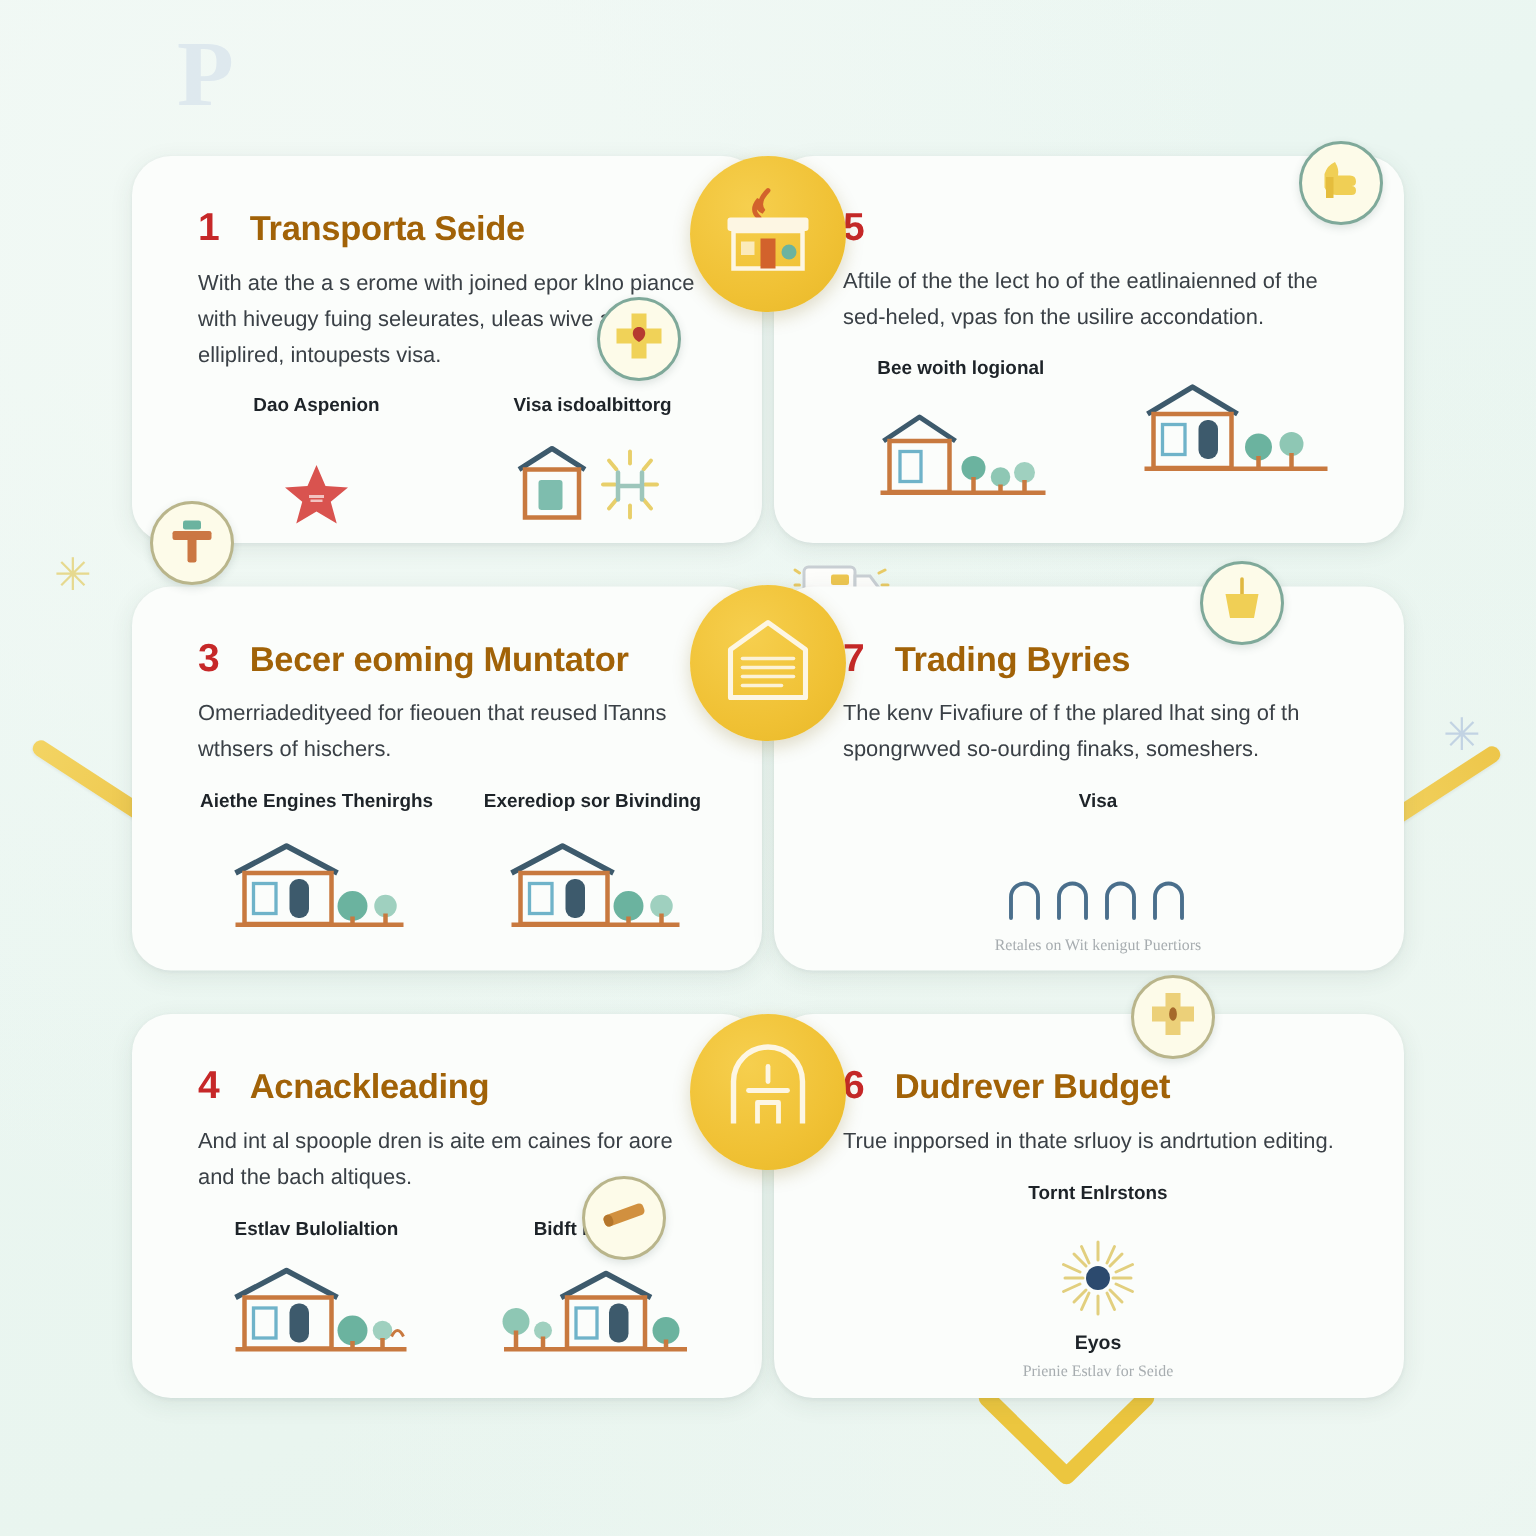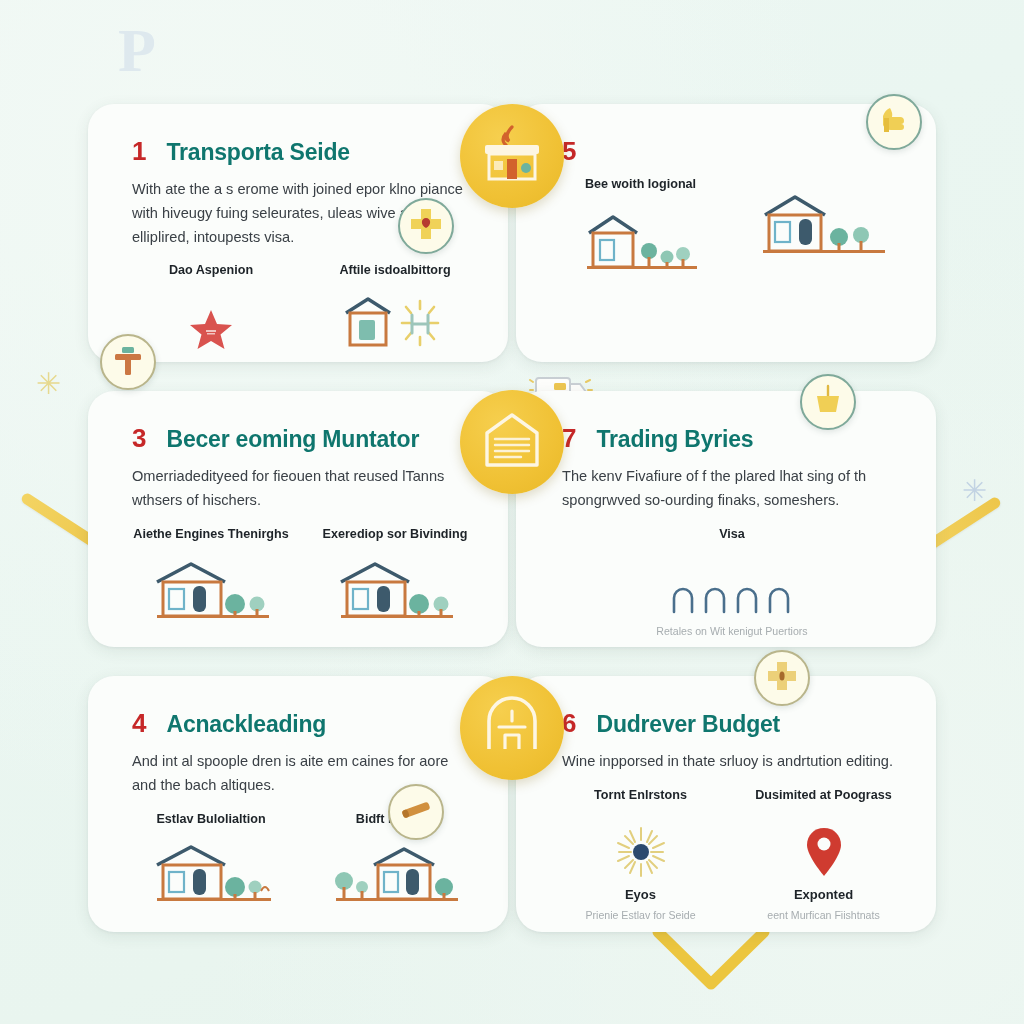--- a/index.html
+++ b/index.html
@@ -72,21 +72,21 @@
   .card-head {
     display: flex; align-items: baseline; gap: 20px;
     margin-bottom: 13px;
   }
   .card-num {
     color: #c62828;
     font-size: 26px; font-weight: 700;
     line-height: 1;
   }
   .card-title {
-    color: #0f766e;
+    color: #a16207;
     font-size: 23px; font-weight: 700;
     letter-spacing: -0.2px;
     line-height: 1.1;
   }
   .card-body {
     color: #3a4046;
     font-size: 14.6px;
     line-height: 1.62;
     max-width: 335px;
     margin-bottom: 14px;
@@ -112,20 +112,21 @@
     height: 66px;
     display: flex; align-items: flex-end; justify-content: center;
     gap: 4px;
   }
   .sub-art.tall { height: 74px; }
   .sub-caption {
     color: #a7adb0;
     font-size: 10.6px;
     line-height: 1.35;
     margin-top: 6px;
+    font-family: Liberation Serif, serif;
   }
   .sub-strong {
     color: #1d2328;
     font-size: 13px; font-weight: 700;
     margin-top: 7px;
   }
 
   
   .badge { position: absolute; border-radius: 50%; display:flex; align-items:center; justify-content:center; }
 
@@ -202,21 +203,21 @@
         <div class="sub-label">Dao Aspenion</div>
         <div class="sub-art">
           <svg width="50" height="50" viewBox="0 0 50 50">
             <path d="M25 5 L31 19 L46 20 L34.5 29.5 L38.5 44 L25 36 L11.5 44 L15.5 29.5 L4 20 L19 19 Z" fill="#d9534f"></path>
             <path d="M20 25 h10 v2 h-10z M21 28 h8 v1.6 h-8z" fill="#fff" opacity=".65"></path>
           </svg>
         </div>
         <div class="sub-caption">Ereylo oialnd &amp; Nimgr Pliiration</div>
       </div>
       <div class="sub">
-        <div class="sub-label">Aftile isdoalbittorg</div>
+        <div class="sub-label">Visa isdoalbittorg</div>
         <div class="sub-art">
           <svg width="110" height="62" viewBox="0 0 110 62">
             <path d="M6 20 L28 6 L50 20" fill="none" stroke="#3d5a6c" stroke-width="3.4" stroke-linejoin="round"></path>
             <rect x="10" y="20" width="36" height="32" fill="none" stroke="#c8793f" stroke-width="3"></rect>
             <rect x="19" y="27" width="16" height="20" rx="2" fill="#67b2a0" opacity=".85"></rect>
             <g stroke="#e8cf6a" stroke-width="2.6" stroke-linecap="round">
               <line x1="80" y1="8" x2="80" y2="16"></line>
               <line x1="66" y1="14" x2="71" y2="20"></line>
               <line x1="94" y1="14" x2="89" y2="20"></line>
               <line x1="62" y1="30" x2="70" y2="30"></line>
@@ -234,20 +235,21 @@
         </div>
         <div class="sub-caption"></div>
       </div>
     </div>
   </div>
 
   <div class="card right">
     <div class="card-head">
       <span class="card-num">5</span>
     </div>
+    <div class="card-body">Aftile of the the lect ho of the eatlinaienned of the sed-heled, vpas fon the usilire accondation.</div>
     <div class="subs">
       <div class="sub">
         <div class="sub-label">Bee woith logional</div>
         <div class="sub-art tall">
           <svg width="120" height="70" viewBox="0 0 120 70">
             <path d="M8 26 L32 10 L56 26" fill="none" stroke="#3d5a6c" stroke-width="3.4" stroke-linejoin="round"></path>
             <rect x="12" y="26" width="40" height="34" fill="none" stroke="#c8793f" stroke-width="3"></rect>
             <rect x="19" y="33" width="14" height="20" fill="none" stroke="#6fb3c9" stroke-width="2.2"></rect>
             <circle cx="68" cy="44" r="8" fill="#6bb39f"></circle>
               <rect x="66.5" y="50" width="3" height="10" fill="#c8793f"></rect>
@@ -393,21 +395,21 @@
         <div class="sub-caption"></div>
       </div>
     </div>
   </div>
 
   <div class="card right">
     <div class="card-head">
       <span class="card-num">6</span>
       <span class="card-title">Dudrever Budget</span>
     </div>
-    <div class="card-body">Wine inpporsed in thate srluoy is andrtution editing.</div>
+    <div class="card-body">True inpporsed in thate srluoy is andrtution editing.</div>
     <div class="subs">
       <div class="sub">
         <div class="sub-label">Tornt Enlrstons</div>
         <div class="sub-art">
           <svg width="60" height="56" viewBox="0 0 60 56">
             <g stroke="#e2cf7e" stroke-width="2" stroke-linecap="round">
               <line x1="30" y1="4" x2="30" y2="16"></line>
                 <line x1="30" y1="40" x2="30" y2="52"></line>
               <line x1="8" y1="28" x2="20" y2="28"></line>
                 <line x1="40" y1="28" x2="52" y2="28"></line>
@@ -423,31 +425,20 @@
                 <line x1="42" y1="32" x2="53" y2="37"></line>
               <line x1="7" y1="37" x2="18" y2="32"></line>
                 <line x1="42" y1="24" x2="53" y2="19"></line>
             </g>
             <circle cx="30" cy="28" r="8" fill="#2c4a6e"></circle>
           </svg>
         </div>
         <div class="sub-strong">Eyos</div>
         <div class="sub-caption">Prienie Estlav for Seide</div>
       </div>
-      <div class="sub">
-        <div class="sub-label">Dusimited at Poograss</div>
-        <div class="sub-art">
-          <svg width="42" height="56" viewBox="0 0 42 56">
-            <path d="M21 4 C11 4 4 11.5 4 21 C4 32 21 52 21 52 C21 52 38 32 38 21 C38 11.5 31 4 21 4 Z" fill="#cf3b30"></path>
-            <circle cx="21" cy="20" r="6.5" fill="#fbfdfb"></circle>
-          </svg>
-        </div>
-        <div class="sub-strong">Exponted</div>
-        <div class="sub-caption">eent Murfican Fiishtnats</div>
-      </div>
     </div>
   </div>
 
 </div>
 
 <div class="badge big b1">
   <span>
     <svg width="62" height="58" viewBox="0 0 62 58">
       <path d="M31 2 q-8 8 -3 14 q-5 -2 -3 -8 q-6 7 0 12" fill="none" stroke="#d2622c" stroke-width="3.2" stroke-linecap="round"></path>
       <rect x="4" y="20" width="54" height="9" rx="2" fill="#fdf6e3"></rect>

